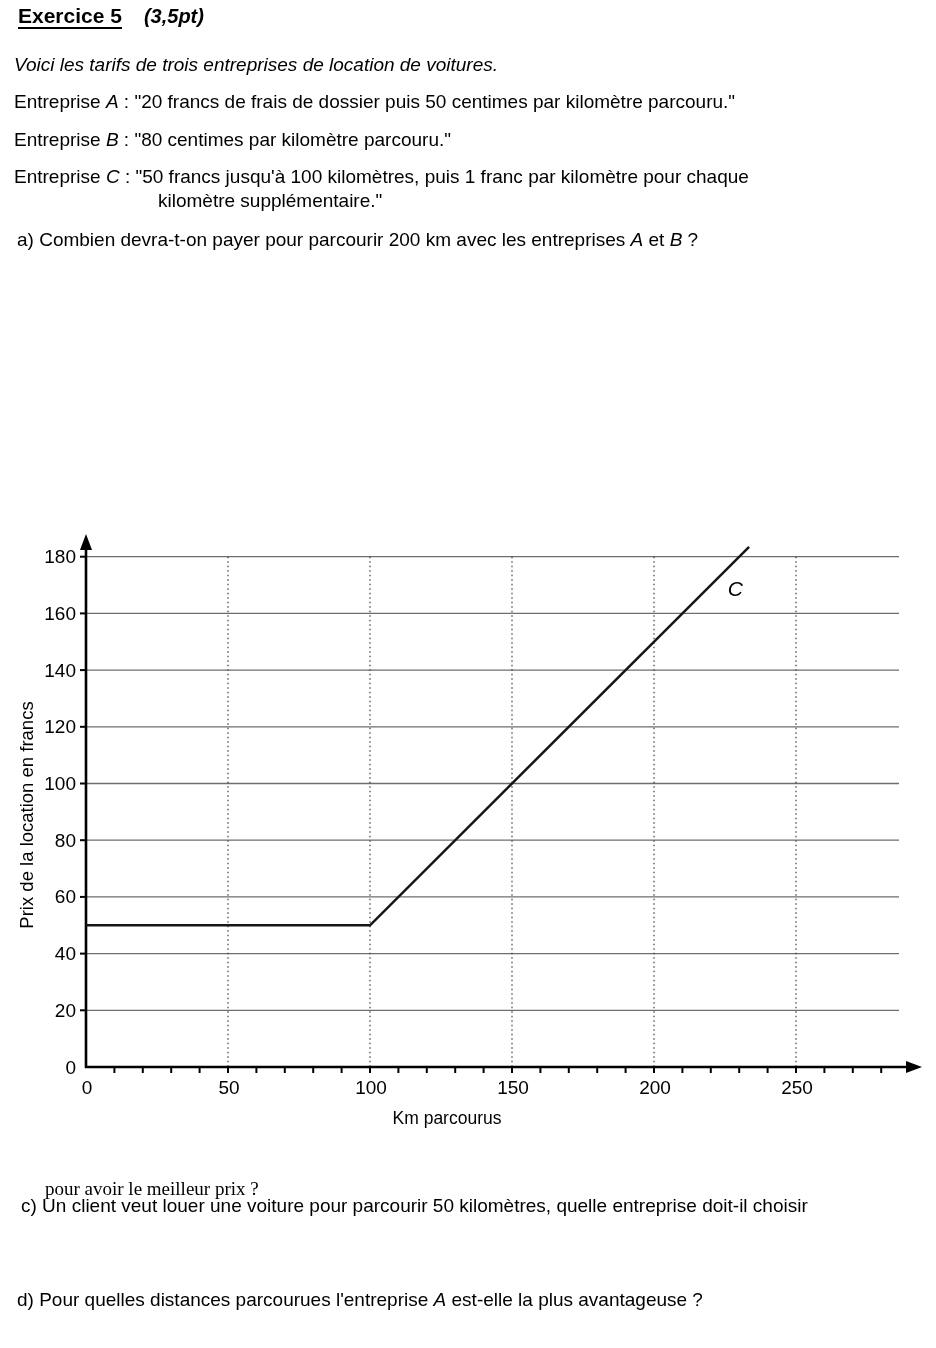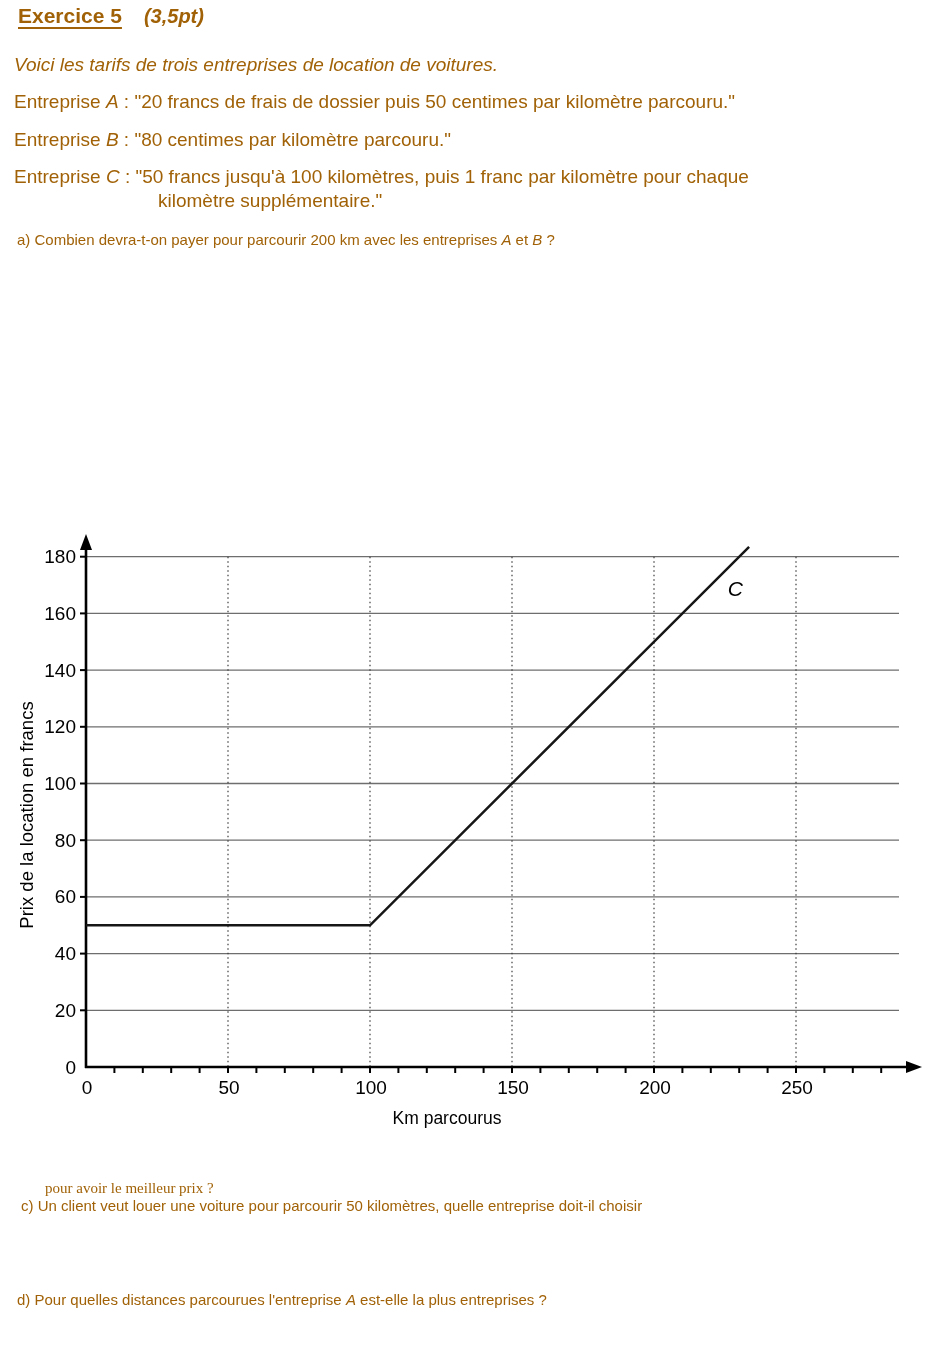--- a/index.html
+++ b/index.html
@@ -1,20 +1,20 @@
 <!DOCTYPE html>
 <html><head>
 <meta charset="utf-8">
 <style>
   html,body{margin:0;padding:0;background:#fff;}
   .page{position:relative;width:936px;height:1348px;background:#ffffff;
-        font-family:"Liberation Sans",sans-serif;color:#a16207;overflow:hidden;}
+        font-family:"Liberation Sans",sans-serif;color:#000000;overflow:hidden;}
   .abs{position:absolute;white-space:nowrap;line-height:23px;}
   .body-text{font-size:19px;}
-  .q-text{font-size:15px;}
+  .q-text{font-size:19px;}
   .ent-name{font-style:italic;}
   .hdr-title{font-size:21px;font-weight:bold;text-decoration:underline;
              text-decoration-thickness:2px;text-underline-offset:4px;}
   .hdr-points{font-size:20px;font-style:italic;font-weight:600;margin-left:22px;text-decoration:none;}
   svg text{font-family:"Liberation Sans",sans-serif;fill:#000;}
   #chart{position:absolute;left:0;top:520px;}
 </style>
 </head>
 <body>
 
@@ -119,16 +119,16 @@
       <polyline points="86.0,405.3 370.0,405.3 749.1,26.8" fill="none" stroke="#161616" stroke-width="2.5"></polyline>
       <text x="727.8399999999999" y="76.38999999999999" font-size="21" font-style="italic">C</text>
       <text x="447" y="604" text-anchor="middle" font-size="17.5">Km parcourus</text>
       <text x="33" y="295" text-anchor="middle" font-size="18.5" transform="rotate(-90 33 295)">Prix de la location en francs</text>
     </svg>
 
   <div class="abs q-text" style="left:21px;top:1150px;margin-top:44px;">c) Un client veut louer une voiture pour parcourir 50 kilomètres, quelle entreprise doit-il choisir</div>
   <div class="abs q-text" style="left:45px;top:1177px;font-family:Liberation Serif, serif;">pour avoir le meilleur prix ?</div>
 
   <div class="abs q-text" style="left:17px;top:1288px;">
-    <span>d) Pour quelles distances parcourues l'entreprise </span><span class="ent-name">A</span><span> est-elle la plus entreprises ?</span>
+    <span>d) Pour quelles distances parcourues l'entreprise </span><span class="ent-name">A</span><span> est-elle la plus avantageuse ?</span>
   </div>
 
 </div>
 
 </body></html>

